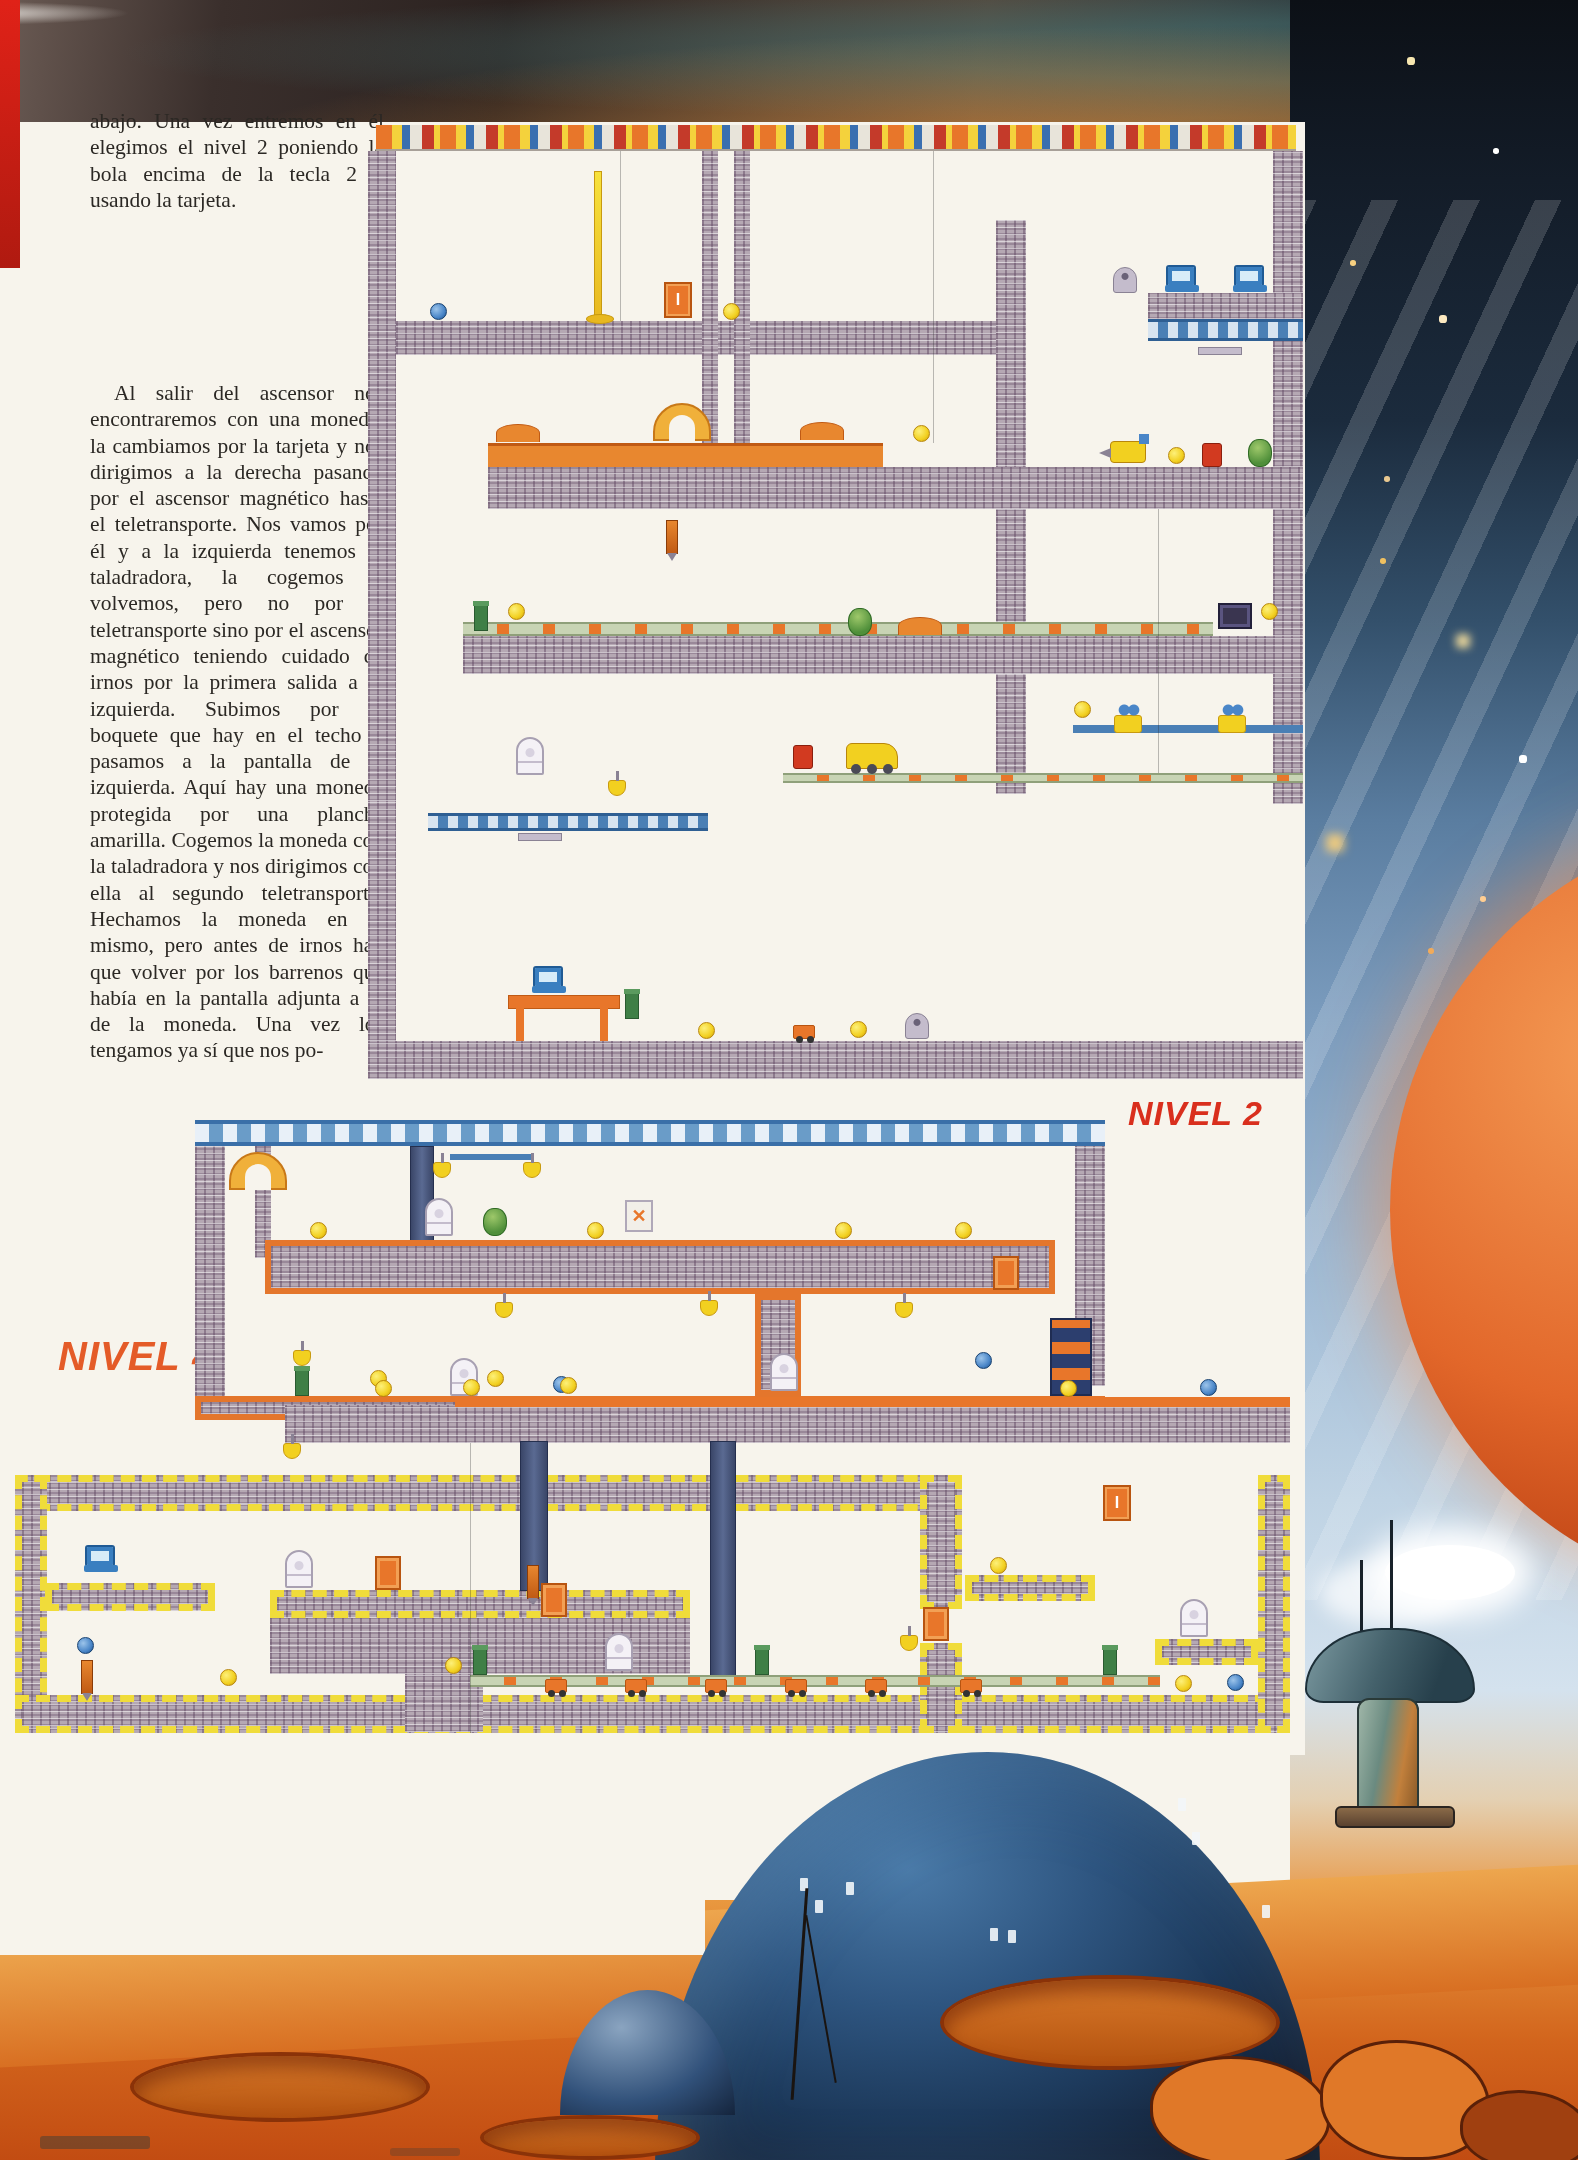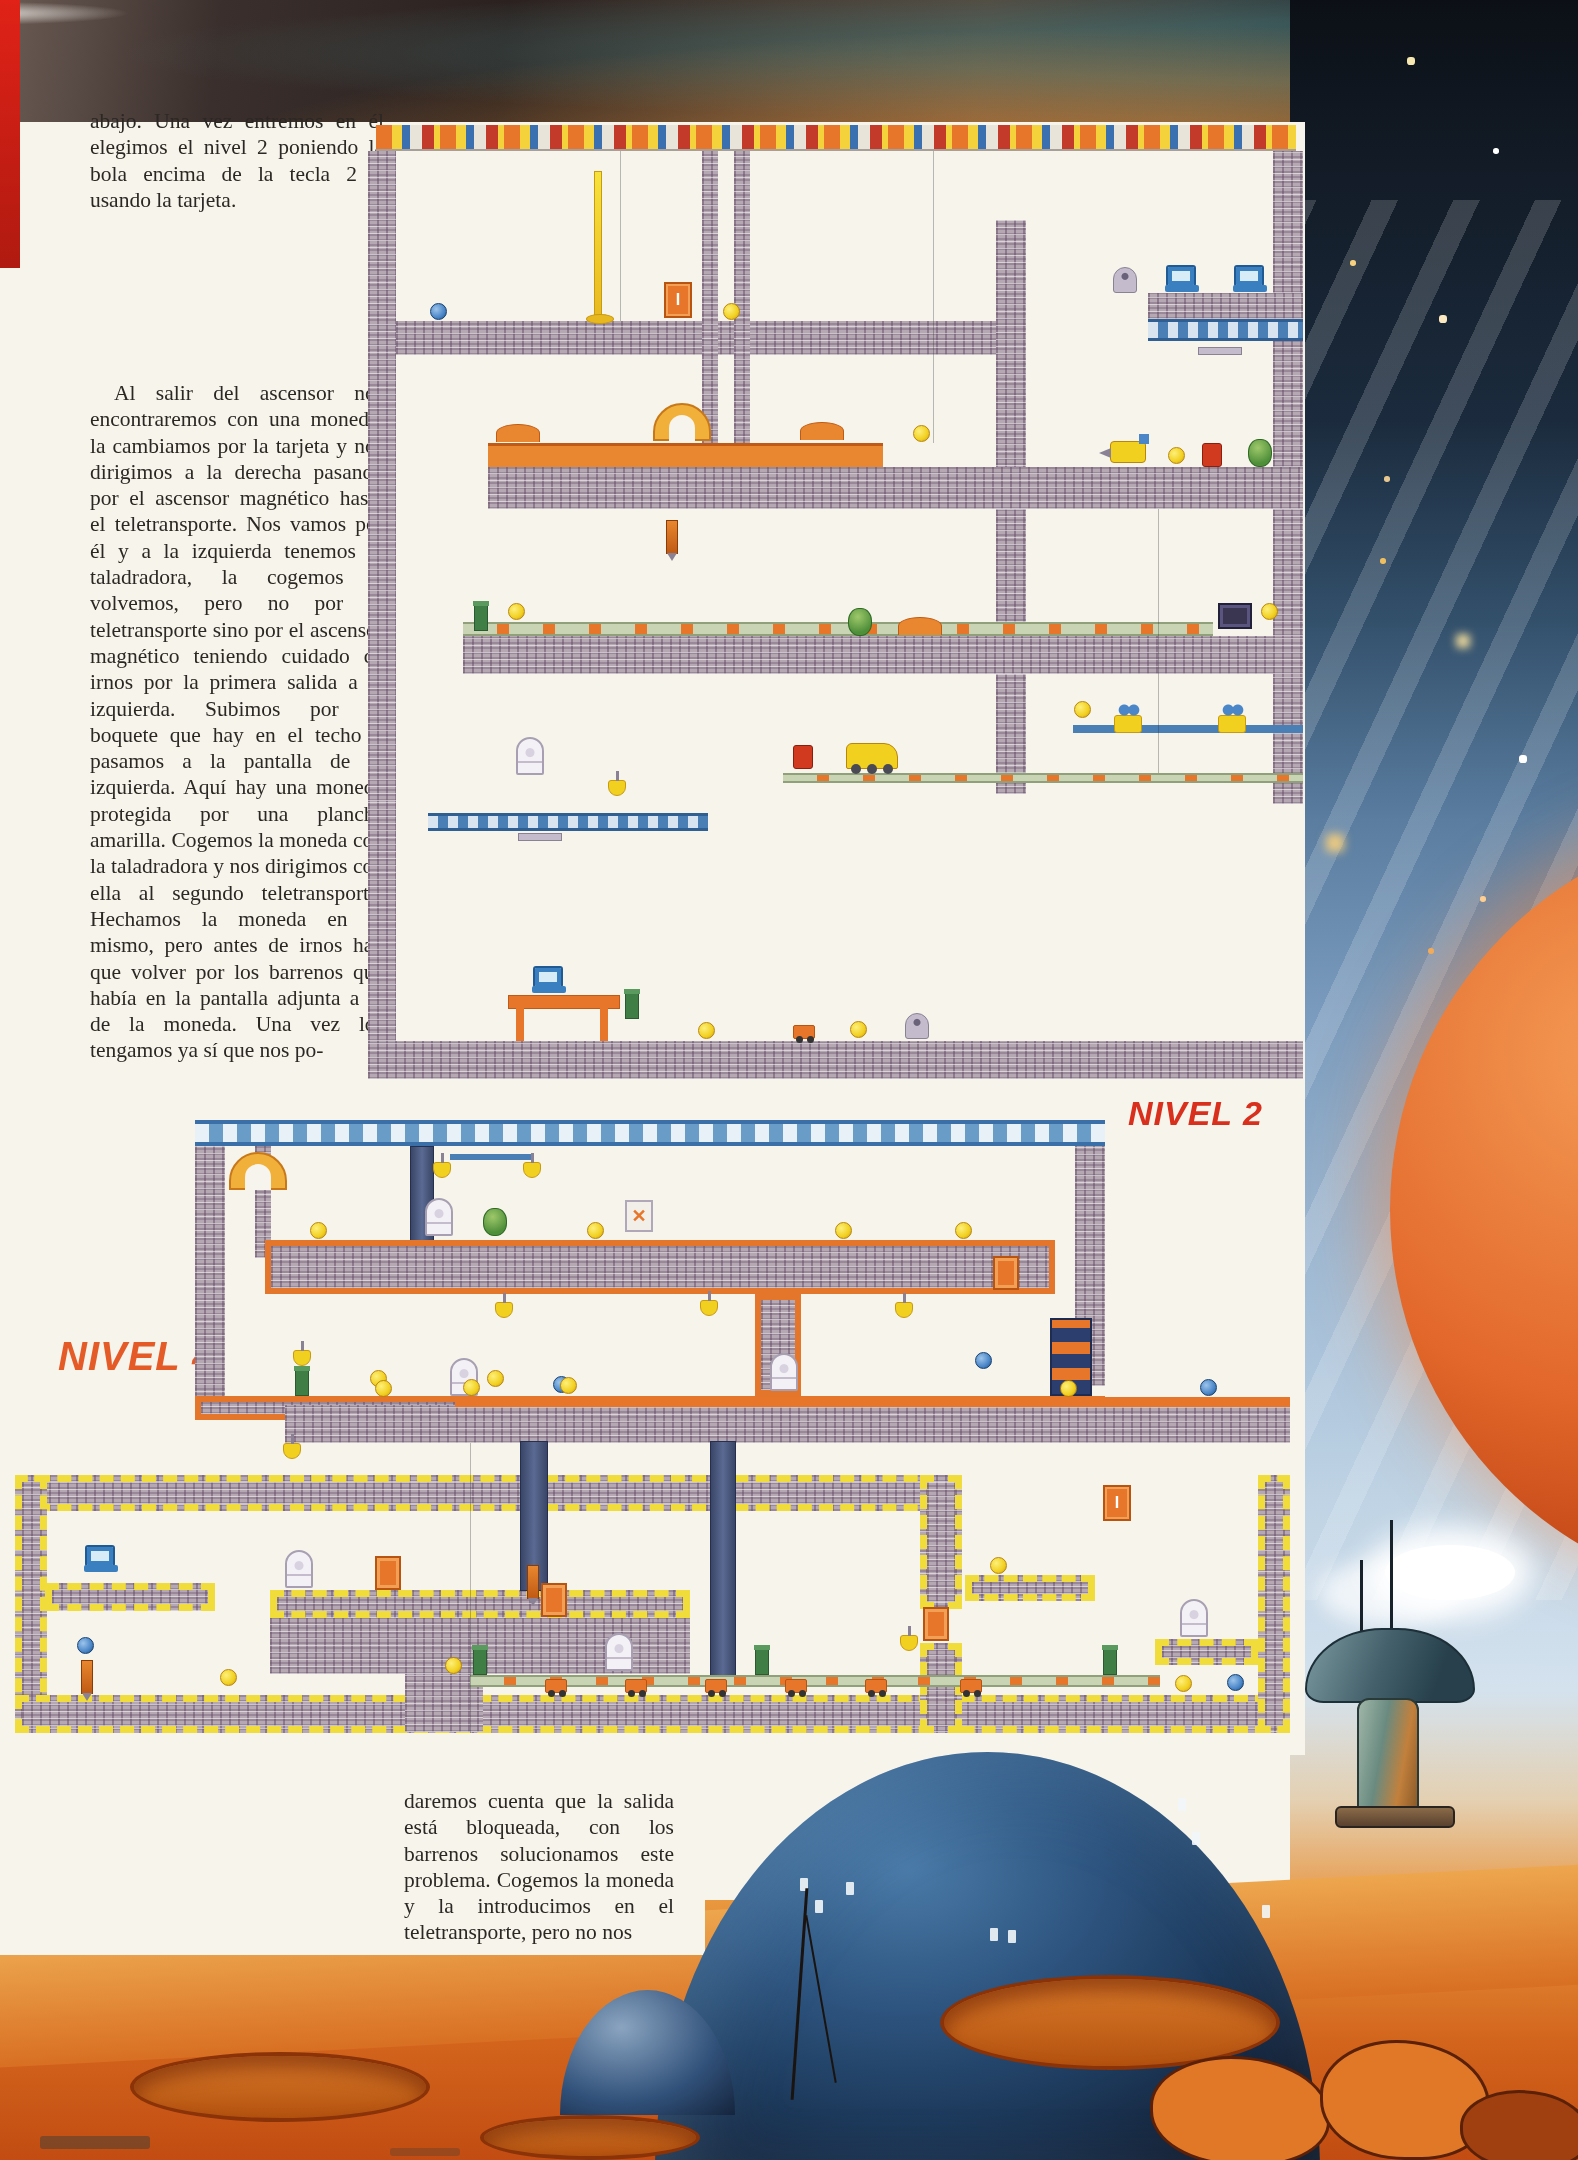--- a/index.html
+++ b/index.html
@@ -202,21 +202,20 @@
   </div>
   <div class="red-strip" data-name="page-edge-red-strip"></div>
   <div class="smudge" style="left:40px;top:2136px;width:110px;height:13px" data-name="page-smudge"></div>
   <div class="smudge" style="left:390px;top:2148px;width:70px;height:8px;opacity:.35" data-name="page-smudge"></div>
 
   <p class="textcol" style="left:90px;top:108px;width:294px;margin:0" data-name="intro-paragraph">abajo. Una vez entremos en él elegimos el nivel 2 poniendo la bola encima de la tecla 2 y usando la tarjeta.</p>
 
 
   <p class="textcol" style="left:90px;top:380px;width:294px;margin:0;text-indent:24px" data-name="body-paragraph">Al salir del ascensor nos encontraremos con una moneda, la cambiamos por la tarjeta y nos dirigimos a la derecha pasando por el ascensor magnético hasta el teletransporte. Nos vamos por él y a la izquierda tenemos la taladradora, la cogemos y volvemos, pero no por el teletransporte sino por el ascensor magnético teniendo cuidado de irnos por la primera salida a la izquierda. Subimos por el boquete que hay en el techo y pasamos a la pantalla de la izquierda. Aquí hay una moneda protegida por una plancha amarilla. Cogemos la moneda con la taladradora y nos dirigimos con ella al segundo teletransporte. Hechamos la moneda en el mismo, pero antes de irnos hay que volver por los barrenos que había en la pantalla adjunta a la de la moneda. Una vez los tengamos ya sí que nos po-</p>
 
-  <p class="textcol" style="left:404px;top:1788px;width:270px;margin:0" data-name="bottom-column-right">daremos cuenta que la salida está bloqueada, con los barrenos solucionamos este problema. Cogemos la moneda y la introducimos en el teletransporte, pero no nos</p>
 
   <div class="nivel-label" style="left:1128px;top:1094px;font-size:34px;color:#d92f1d" data-name="label-nivel-3">NIVEL 2</div>
   <div class="nivel-label" style="left:58px;top:1334px;font-size:40px;color:#e45b28" data-name="label-nivel-4">NIVEL 4</div>
 
   <div class="map" style="left:368px;top:125px;width:935px;height:955px" data-name="map-nivel2">
       <div class="w decor" data-name="map-wall-decor" style="left: 8px; top: 0px; width: 920px; height: 26px;"></div>
       <div class="w brick" data-name="map-wall-brick" style="left: 0px; top: 26px; width: 28px; height: 650px;"></div>
       <div class="w brick" data-name="map-wall-brick" style="left: 28px; top: 196px; width: 600px; height: 34px;"></div>
       <div class="w brick" data-name="map-wall-brick" style="left: 334px; top: 26px; width: 16px; height: 300px;"></div>
       <div class="w brick" data-name="map-wall-brick" style="left: 366px; top: 26px; width: 16px; height: 300px;"></div>

